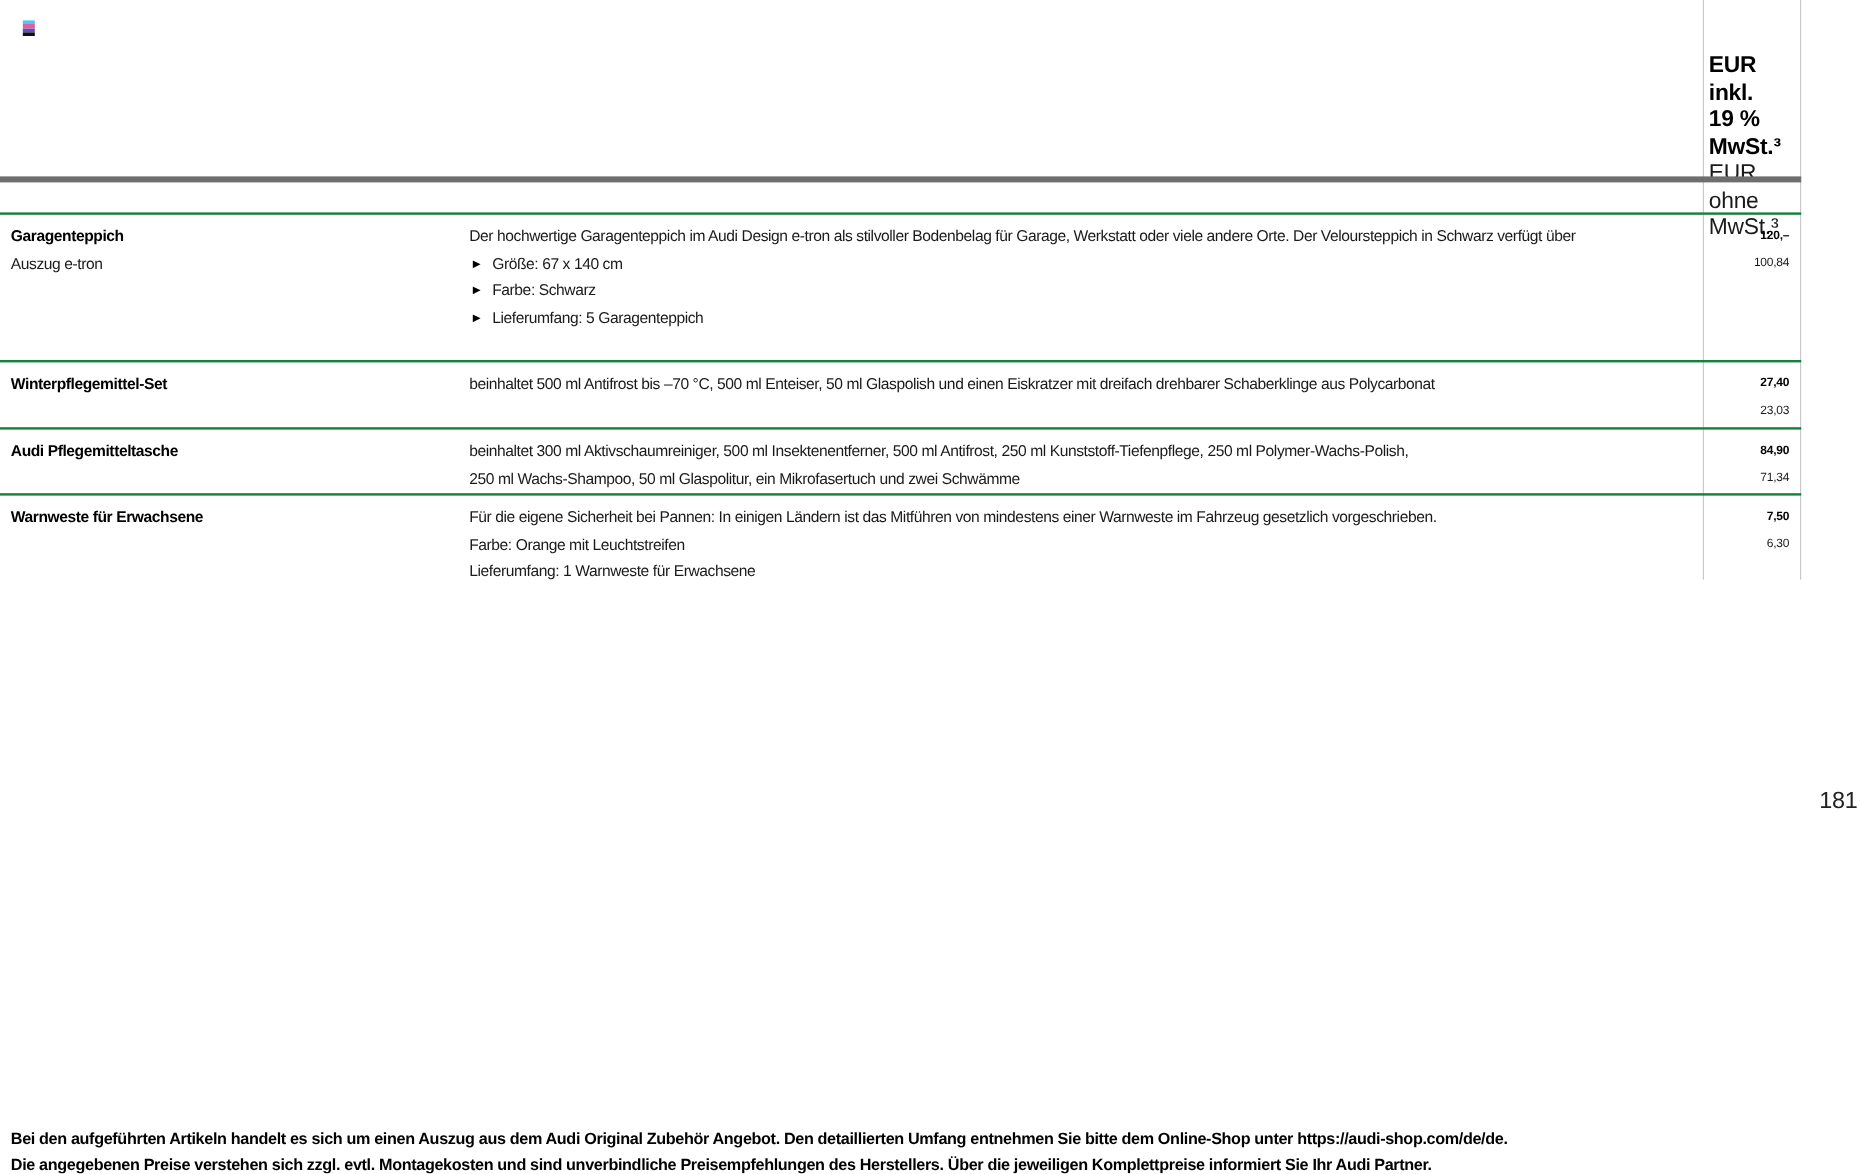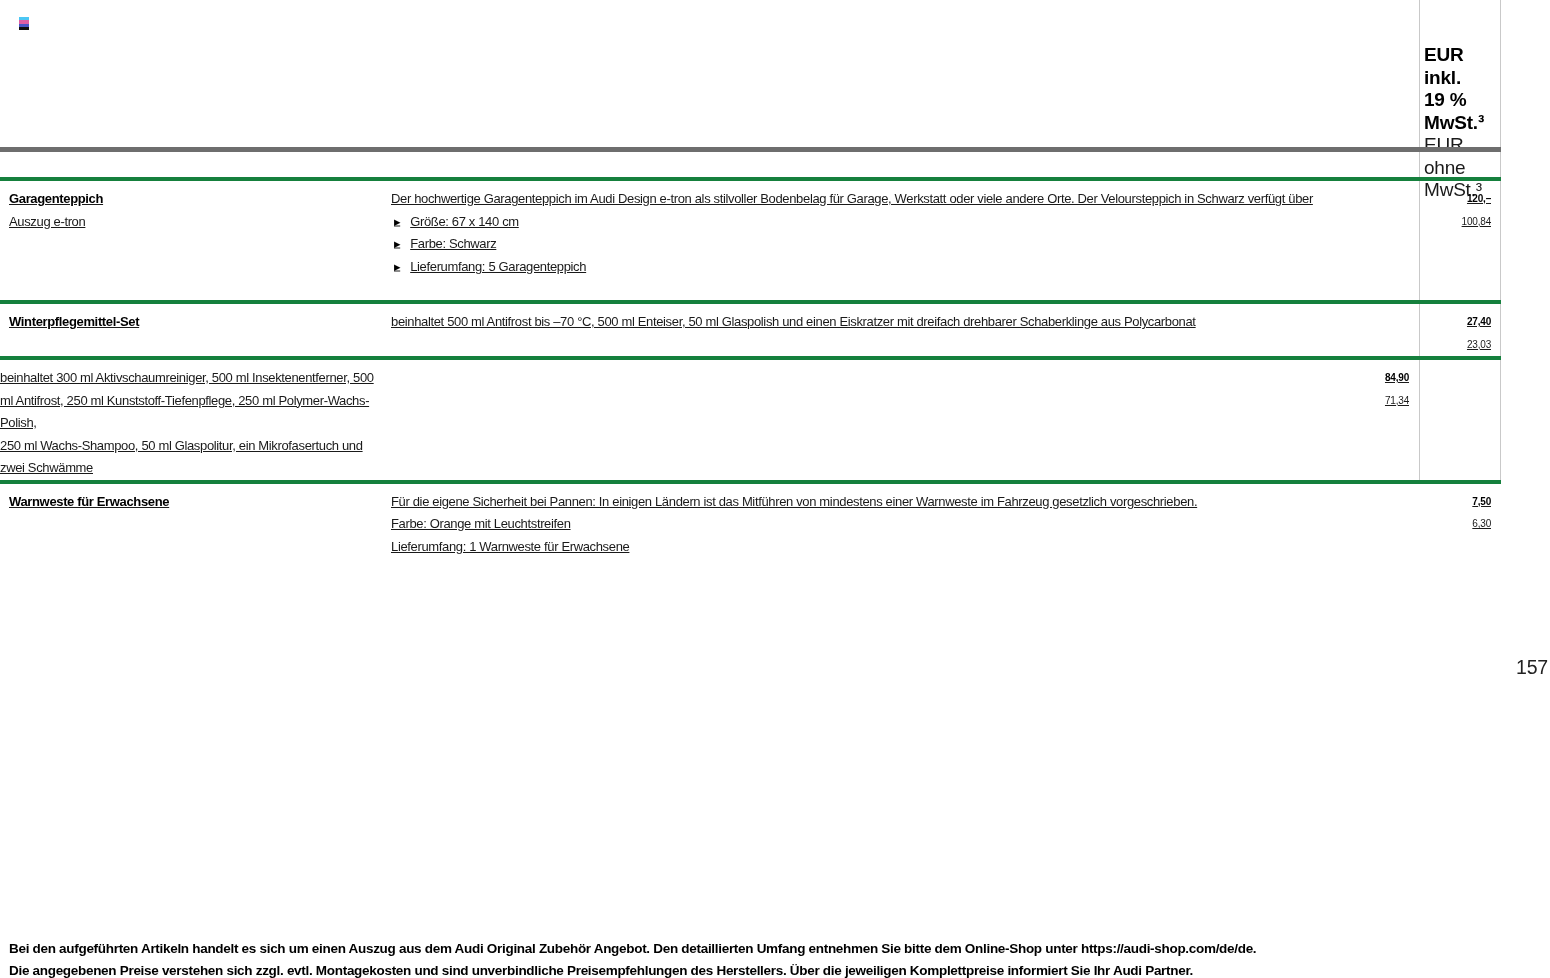--- a/index.html
+++ b/index.html
@@ -27,21 +27,21 @@
     font-size:19px; line-height:22.5px; letter-spacing:-0.2px; color:#1a1a1a; }
   .price-header .b { font-weight:bold; color:#000; }
 
   
   .thick-bar { position:absolute; left:0; top:147px; width:1501px; height:5px;
     background:#6e6e6e; }
 
   
   .table { position:absolute; left:0; top:177px; width:1501px; }
   .row { display:grid; grid-template-columns:391px 1028px 82px;
-    border-top:4px solid #15803d;text-decoration:underline; }
+    border-top:2px solid #15803d; }
   .row.r0 { min-height:123px; }
   .row.r1 { min-height:56px; }
   .row.r2 { min-height:55px; }
   .row.r3 { min-height:72px; }
   .cell { padding-top:7px; font-size:13px; line-height:22.5px; letter-spacing:-0.35px; }
   .name-cell { padding-left:9px; }
   .prod-name { font-weight:bold; color:#000; }
   .prod-sub { font-weight:normal; color:#1a1a1a; }
   .desc-cell { padding-right:6px; color:#1a1a1a; }
   .desc-line { min-height:22.5px; }
@@ -119,20 +119,23 @@
     <div class="cell desc-cell">
       <div class="desc-line">beinhaltet 500 ml Antifrost bis –70 °C, 500 ml Enteiser, 50 ml Glaspolish und einen Eiskratzer mit dreifach drehbarer Schaberklinge aus Polycarbonat</div>
     </div>
     <div class="cell price-cell">
       <div class="price-incl">27,40</div>
       <div class="price-excl">23,03</div>
     </div>
   </div>
 
   <div class="row r2">
+    <div class="cell name-cell">
+      <div class="prod-name">Audi Pflegemitteltasche</div>
+    </div>
     <div class="cell desc-cell">
       <div class="desc-line">beinhaltet 300 ml Aktivschaumreiniger, 500 ml Insektenentferner, 500 ml Antifrost, 250 ml Kunststoff-Tiefenpflege, 250 ml Polymer-Wachs-Polish,</div>
       <div class="desc-line">250 ml Wachs-Shampoo, 50 ml Glaspolitur, ein Mikrofasertuch und zwei Schwämme</div>
     </div>
     <div class="cell price-cell">
       <div class="price-incl">84,90</div>
       <div class="price-excl">71,34</div>
     </div>
   </div>
 
@@ -146,18 +149,18 @@
       <div class="desc-line">Lieferumfang: 1 Warnweste für Erwachsene</div>
     </div>
     <div class="cell price-cell">
       <div class="price-incl">7,50</div>
       <div class="price-excl">6,30</div>
     </div>
   </div>
 
 </div>
 
-<div class="page-number">157</div>
+<div class="page-number">181</div>
 
 <div class="footer">
   <div>Bei den aufgeführten Artikeln handelt es sich um einen Auszug aus dem Audi Original Zubehör Angebot. Den detaillierten Umfang entnehmen Sie bitte dem Online-Shop unter https://audi-shop.com/de/de.</div>
   <div>Die angegebenen Preise verstehen sich zzgl. evtl. Montagekosten und sind unverbindliche Preisempfehlungen des Herstellers. Über die jeweiligen Komplettpreise informiert Sie Ihr Audi Partner.</div>
 </div>
 
 </body></html>

